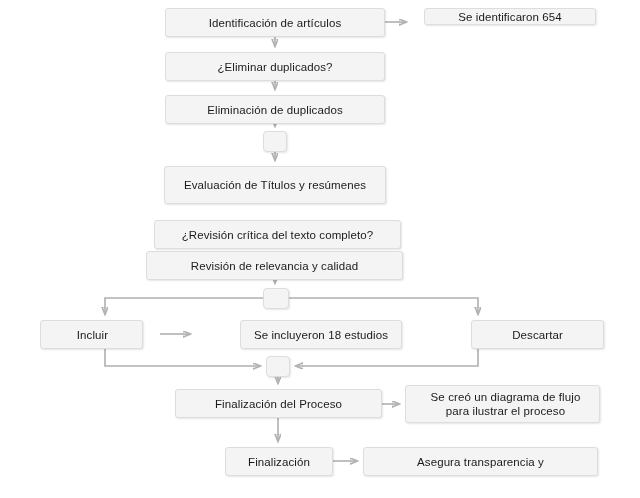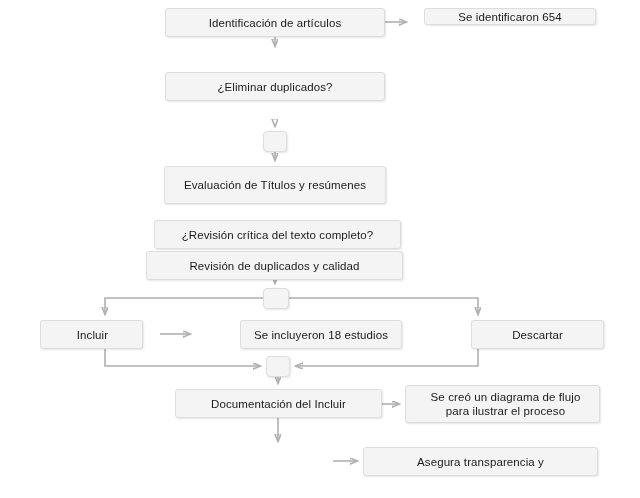--- a/index.html
+++ b/index.html
@@ -103,42 +103,44 @@
 
     <path d="M278,418 L278,441" marker-end="url(#ah)"></path>
 
     <path d="M333,461 L357,461" marker-end="url(#ah)"></path>
   </svg>
 
   <div class="node" style="left:165px;top:8px;width:220px;height:29px;">Identificación de artículos</div>
 
   <div class="node" style="left:412px;top:8px;width:172px;height:17px;margin-left:12px;">Se identificaron 654</div>
 
-  <div class="node" style="left:165px;top:52px;width:220px;height:29px;margin-top:20px;">¿Eliminar duplicados?</div>
+  <div class="node" style="left:165px;top:52px;width:220px;height:29px;">¿Eliminar duplicados?</div>
 
+  <div class="node" style="left:165px;top:95px;width:220px;height:29px;">Eliminación de duplicados</div>
 
   <div class="junction" style="left:263px;top:131px;width:24px;height:21px;"></div>
 
   <div class="node" style="left:164px;top:166px;width:222px;height:38px;">Evaluación de Títulos y resúmenes</div>
 
   <div class="node" style="left:154px;top:220px;width:247px;height:29px;">¿Revisión crítica del texto completo?</div>
 
-  <div class="node" style="left:146px;top:251px;width:257px;height:29px;">Revisión de duplicados y calidad</div>
+  <div class="node" style="left:146px;top:251px;width:257px;height:29px;">Revisión de relevancia y calidad</div>
 
   <div class="junction" style="left:263px;top:288px;width:26px;height:21px;"></div>
 
   <div class="node" style="left:40px;top:320px;width:103px;height:29px;padding-left:8px;">Incluir</div>
 
   <div class="node" style="left:196px;top:320px;width:162px;height:29px;margin-left:44px;">Se incluyeron 18 estudios</div>
 
   <div class="node" style="left:424px;top:320px;width:133px;height:29px;margin-left:47px;">Descartar</div>
 
   <div class="junction" style="left:266px;top:356px;width:24px;height:21px;"></div>
 
-  <div class="node" style="left:175px;top:389px;width:207px;height:29px;">Documentación del Incluir</div>
+  <div class="node" style="left:175px;top:389px;width:207px;height:29px;">Finalización del Proceso</div>
 
   <div class="node" style="left:405px;top:385px;width:195px;height:38px;white-space:pre-line;padding-left:12px;">Se creó un diagrama de flujo
 para ilustrar el proceso</div>
 
+  <div class="node" style="left:225px;top:447px;width:108px;height:29px;">Finalización</div>
 
   <div class="node" style="left:363px;top:447px;width:235px;height:29px;">Asegura transparencia y</div>
 
 </div>
 
 </body></html>

